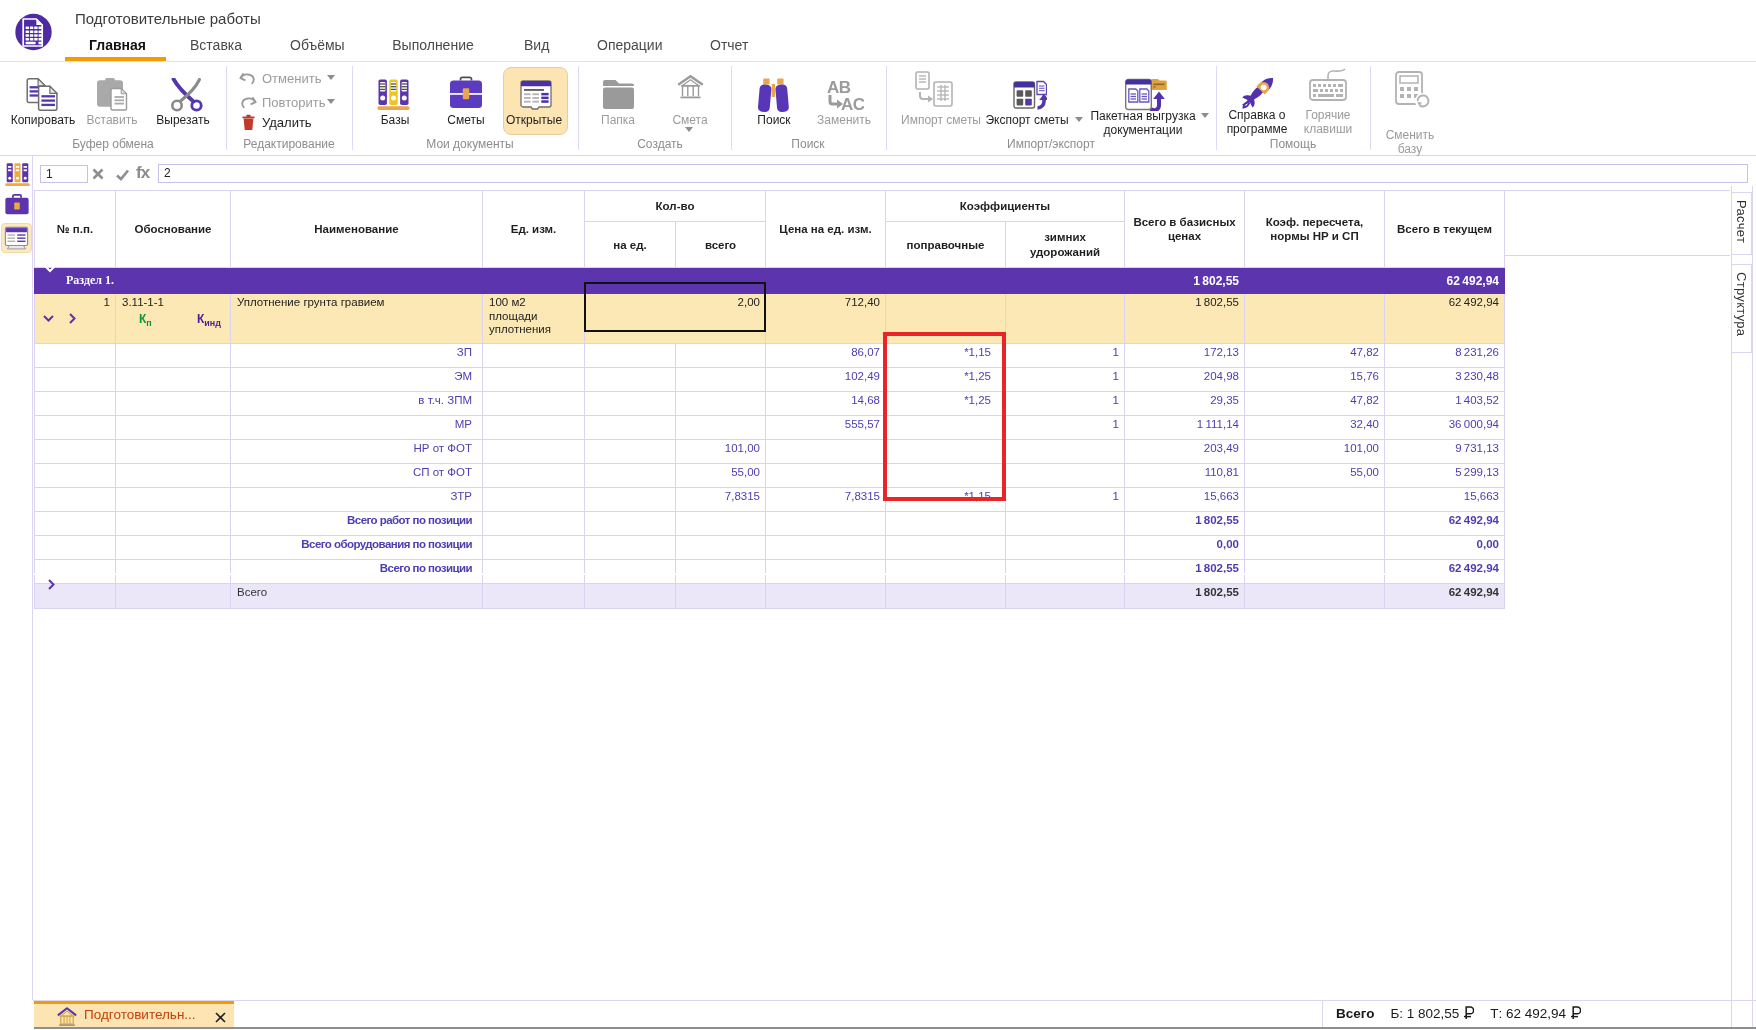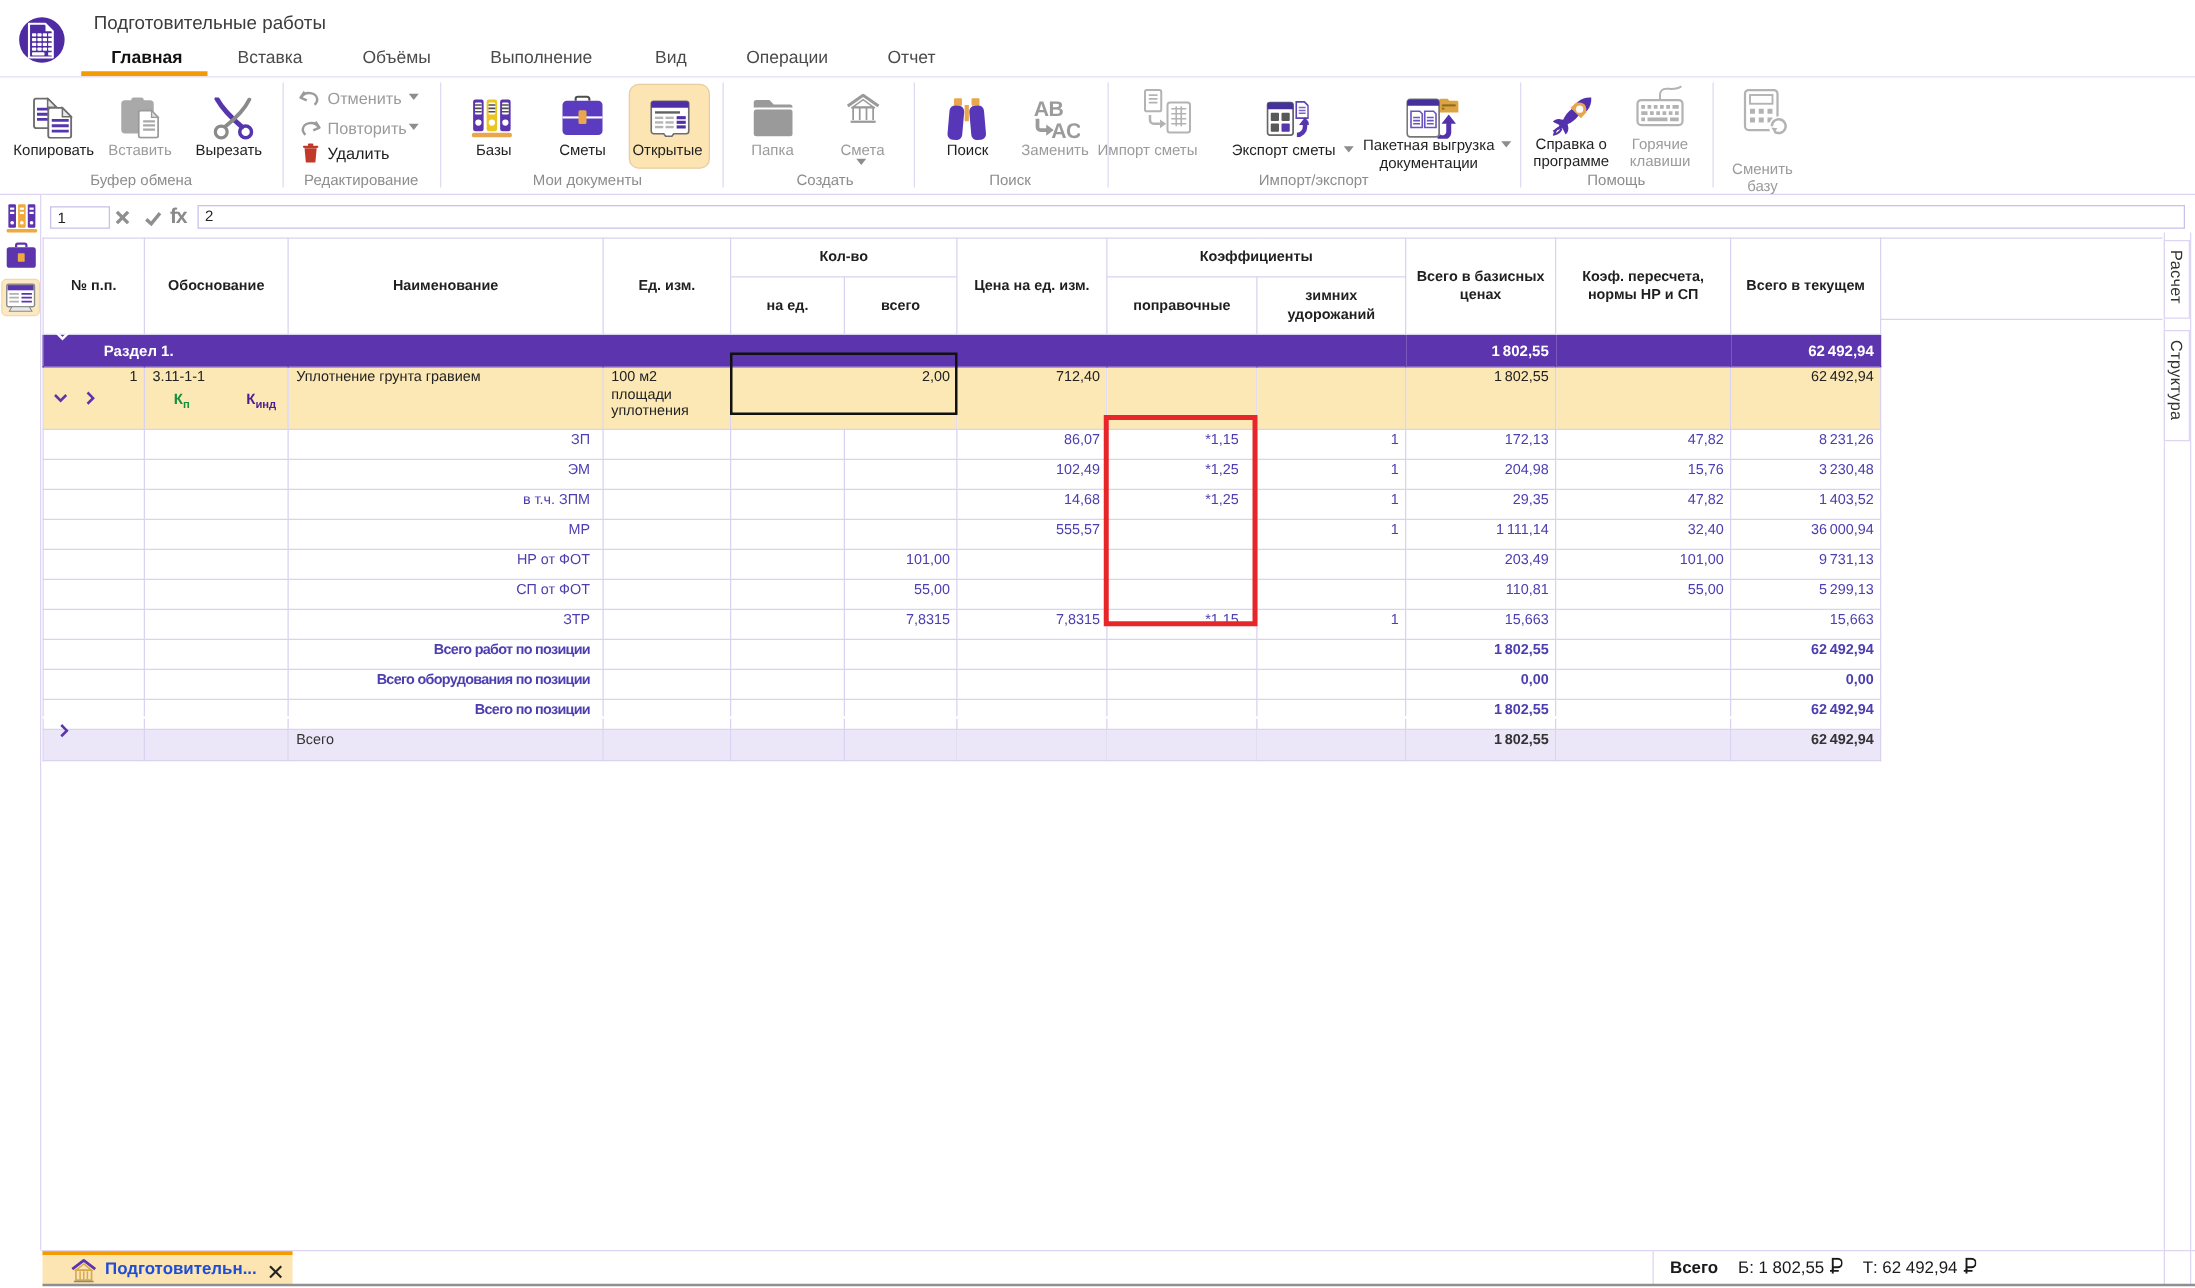--- a/index.html
+++ b/index.html
@@ -40,21 +40,21 @@
 #grid .tot td { background:#ebe7f8; color:#333; }
 
 #selcell { position:absolute; left:584px; top:282px; width:182px; height:50px; border:2px solid #111; }
 #redrect { position:absolute; left:883px; top:332px; width:123px; height:169px; border:4px solid #e8262a; }
 
 .vline { position:absolute; width:1px; background:#ddd5f2; }
 .rtab { position:absolute; left:1731px; width:21px; border:1px solid #ddd5f2; background:#fff; color:#333; font-size:13px; }
 .rtab span { writing-mode:vertical-rl; display:block; margin:auto; padding-top:7px; letter-spacing:0.3px; }
 
 #statusline { position:absolute; left:33px; top:1000px; width:1723px; height:1px; background:#ddd5f2; }
-#btab { position:absolute; left:34px; top:1001px; width:200px; height:27px; background:#fce5b2; border-top:3px solid #f59a00; font-size:13.5px; font-weight:bold; color:#1d4ed8; }
+#btab { position:absolute; left:34px; top:1001px; width:200px; height:27px; background:#fce5b2; border-top:3px solid #f59a00; font-size:13.5px; font-weight:normal; color:#c2410c; }
 #graybottom { position:absolute; left:34px; top:1027px; width:1722px; height:2px; background:#8f8f8f; }
 #status { position:absolute; left:1336px; top:1001px; height:27px; font-size:13.5px; color:#1a1a1a; line-height:26px;text-align:right; }
 </style>
 </head>
 <body>
 <div id="app">
 
   <div id="title">Подготовительные работы</div>
   <div class="mtab b" style="left:89px; width:51px; color:#111; font-weight:bold;">Главная</div>
   <div class="mtab" style="left:190px; width:50px;">Вставка</div>
@@ -271,21 +271,21 @@
     <rect x="20" y="12" width="18" height="24" rx="2" fill="#fff" stroke="#b3b3b3" stroke-width="1.6"></rect>
     <g stroke="#b3b3b3" stroke-width="1.3">
       <line x1="23" y1="17" x2="35" y2="17"></line>
         <line x1="23" y1="21" x2="35" y2="21"></line>
         <line x1="23" y1="25" x2="35" y2="25"></line>
         <line x1="23" y1="29" x2="35" y2="29"></line>
       <line x1="27" y1="15" x2="27" y2="31"></line>
         <line x1="31" y1="15" x2="31" y2="31"></line>
     </g>
   </svg>
-  <div class="blabel gray" style="left:873px; top:113px; width:90px;">Импорт сметы</div>
+  <div class="blabel gray" style="left:891px; top:113px; width:90px;text-align:right;">Импорт сметы</div>
   <svg class="icon" style="left:1013px; top:78px;" width="34" height="32" viewBox="0 0 34 32">
     <path d="M24 3.5 h6.5 l3 3 v10 h-9.5 z" fill="#fff" stroke="#5b44b4" stroke-width="1.3"></path>
     <g stroke="#7a64c8" stroke-width="1.2">
         <line x1="26" y1="8" x2="31.5" y2="8"></line>
         <line x1="26" y1="10.3" x2="31.5" y2="10.3"></line>
         <line x1="26" y1="12.6" x2="31.5" y2="12.6"></line>
       </g>
     <rect x="1" y="4" width="20.5" height="26" rx="2" fill="#fff" stroke="#666" stroke-width="1.4"></rect>
     <path d="M1 6 a2 2 0 0 1 2 -2 h16.5 a2 2 0 0 1 2 2 v3.4 h-20.5 z" fill="#46309c"></path>
     <rect x="3.6" y="12.2" width="6.6" height="6.6" rx="0.8" fill="#595959"></rect>
@@ -456,21 +456,21 @@
       <td class="hd" rowspan="2">Коэф. пересчета, нормы НР и СП</td>
       <td class="hd" rowspan="2">Всего в текущем</td>
     </tr>
     <tr style="height:40px">
       <td class="hd">на ед.</td>
       <td class="hd">всего</td>
       <td class="hd">поправочные</td>
       <td class="hd">зимних<br>удорожаний</td>
     </tr>
     <tr class="sec" style="height:26px">
-      <td colspan="9" style="vertical-align:middle; padding-left:48px;">Раздел 1.</td>
+      <td colspan="9" style="vertical-align:middle; padding-left:31px;font-family:Liberation Serif, serif;">Раздел 1.</td>
       <td class="r" style="vertical-align:middle; border-left:1px solid #fff;">1 802,55</td>
       <td style="border-left:1px solid #fff;"></td>
       <td class="r" style="vertical-align:middle; border-left:1px solid #fff;">62 492,94</td>
     </tr>
     <tr class="ylw" style="height:50px">
       <td class="r">1</td>
       <td>3.11-1-1</td>
       <td>Уплотнение грунта гравием</td>
       <td style="line-height:1.18;">100 м2<br>площади<br>уплотнения</td>
       <td colspan="2" class="r">2,00</td>

